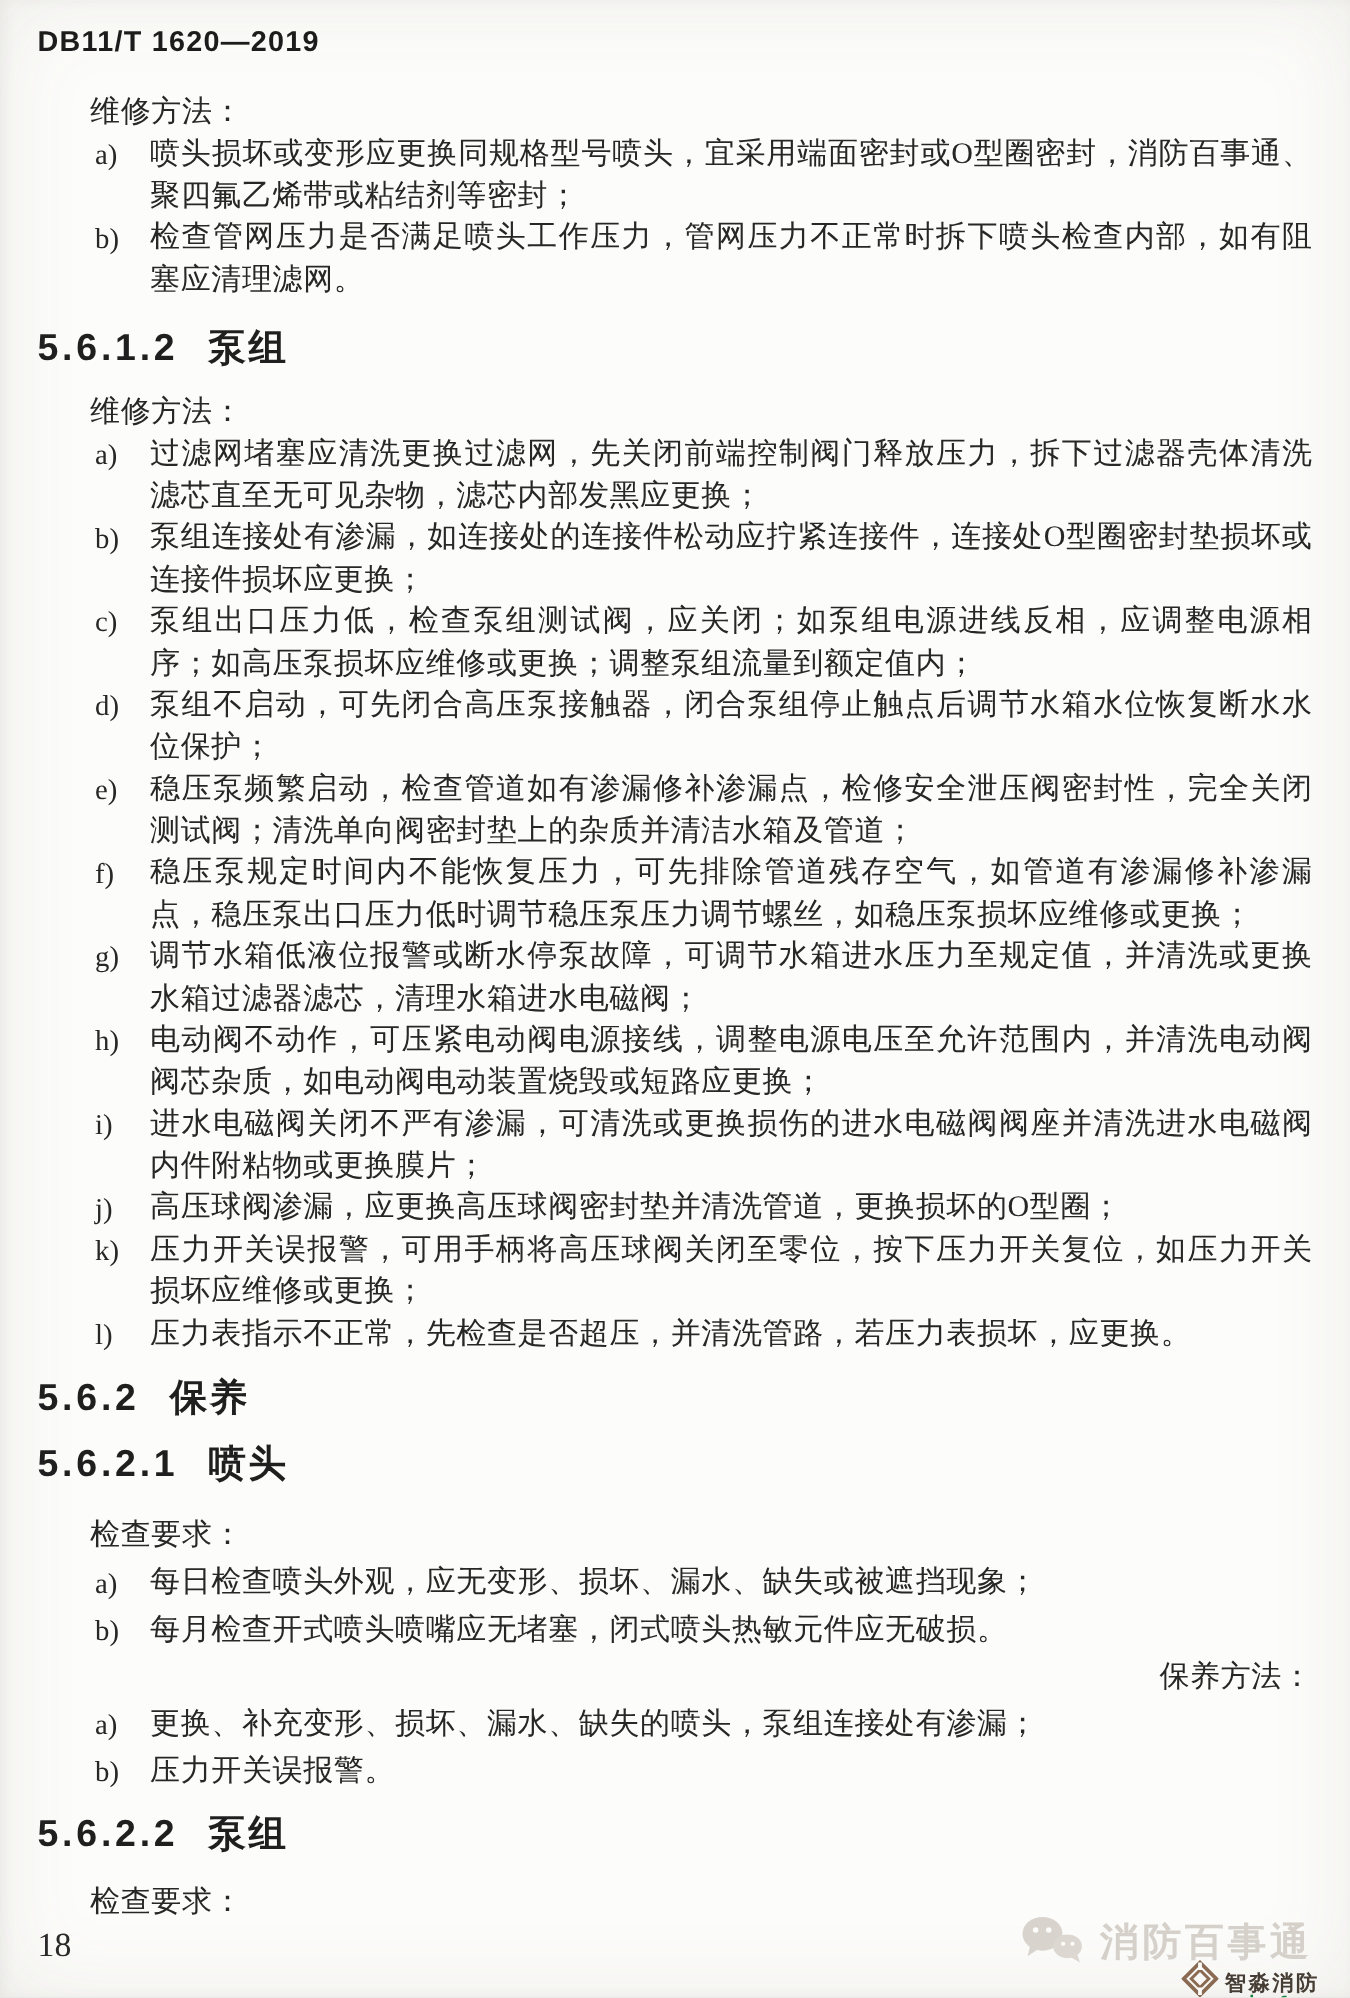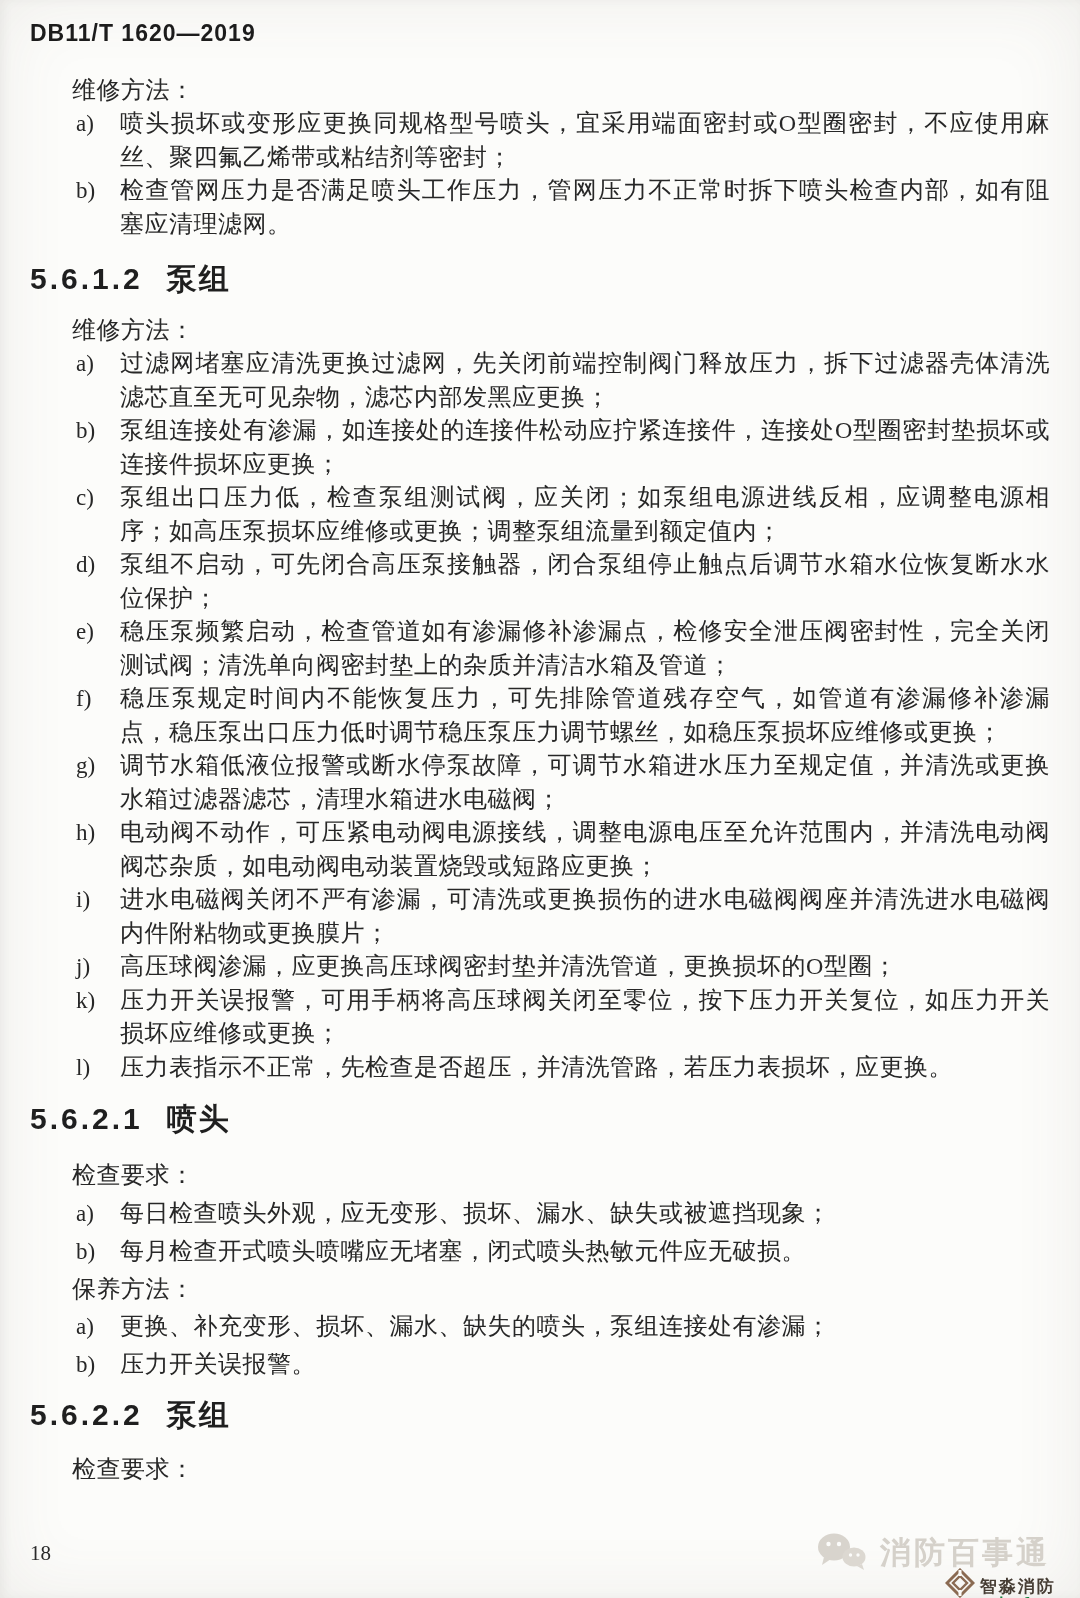--- a/index.html
+++ b/index.html
@@ -30,21 +30,21 @@
 
   .para { margin-left:42px; font-size:24px; line-height:34px; letter-spacing:0.5px; }
 
   .item { display:flex; margin-left:46px; font-size:24px; line-height:33.5px; }
   .item .lbl { flex:0 0 44px; font-size:23px; }
   .item .txt { flex:1; text-align:justify; letter-spacing:0.5px; }
   .sparse .item { margin-bottom:4px; }
 
   .page-number {
     position:absolute; left:30px; top:1541px;
-    font-size:21px; color:#2a2a2a;
+    font-size:27px; color:#2a2a2a;
   }
 
   
   .wm-light {
     position:absolute; right:30px; top:1531px;
     display:flex; align-items:center; gap:12px;
     color:#d5d1ca;
   }
   .wm-light-text { font-size:31px; font-weight:700; letter-spacing:3px;
     font-family:Liberation Serif, serif; }
@@ -68,21 +68,21 @@
 <div class="page">
 
   <div class="doc-code">DB11/T 1620—2019</div>
 
   <div class="content">
 
     <div class="para">维修方法：</div>
     <div class="list">
       <div class="item">
         <span class="lbl">a)</span>
-        <span class="txt">喷头损坏或变形应更换同规格型号喷头，宜采用端面密封或O型圈密封，不应使用麻丝、聚四氟乙烯带或粘结剂等密封；</span>
+        <span class="txt">喷头损坏或变形应更换同规格型号喷头，宜采用端面密封或O型圈密封，消防百事通、聚四氟乙烯带或粘结剂等密封；</span>
       </div>
       <div class="item">
         <span class="lbl">b)</span>
         <span class="txt">检查管网压力是否满足喷头工作压力，管网压力不正常时拆下喷头检查内部，如有阻塞应清理滤网。</span>
       </div>
     </div>
 
     <div class="heading" style="margin-top:20px;">
       <span class="num">5.6.1.2</span><span class="title">泵组</span>
     </div>
@@ -131,36 +131,39 @@
       <div class="item">
         <span class="lbl">k)</span>
         <span class="txt">压力开关误报警，可用手柄将高压球阀关闭至零位，按下压力开关复位，如压力开关损坏应维修或更换；</span>
       </div>
       <div class="item">
         <span class="lbl">l)</span>
         <span class="txt">压力表指示不正常，先检查是否超压，并清洗管路，若压力表损坏，应更换。</span>
       </div>
     </div>
 
+    <div class="heading" style="margin-top:17px;">
+      <span class="num">5.6.2</span><span class="title">保养</span>
+    </div>
 
     <div class="heading" style="margin-top:17px;">
       <span class="num">5.6.2.1</span><span class="title">喷头</span>
     </div>
     <div class="para" style="margin-top:21px;">检查要求：</div>
     <div class="list sparse" style="margin-top:5px;">
       <div class="item">
         <span class="lbl">a)</span>
         <span class="txt">每日检查喷头外观，应无变形、损坏、漏水、缺失或被遮挡现象；</span>
       </div>
       <div class="item">
         <span class="lbl">b)</span>
         <span class="txt">每月检查开式喷头喷嘴应无堵塞，闭式喷头热敏元件应无破损。</span>
       </div>
     </div>
-    <div class="para" style="margin-top:3px;">保养方法：</div>
+    <div class="para" style="margin-top:3px;text-align:right;">保养方法：</div>
     <div class="list sparse" style="margin-top:4px;">
       <div class="item">
         <span class="lbl">a)</span>
         <span class="txt">更换、补充变形、损坏、漏水、缺失的喷头，泵组连接处有渗漏；</span>
       </div>
       <div class="item">
         <span class="lbl">b)</span>
         <span class="txt">压力开关误报警。</span>
       </div>
     </div>

